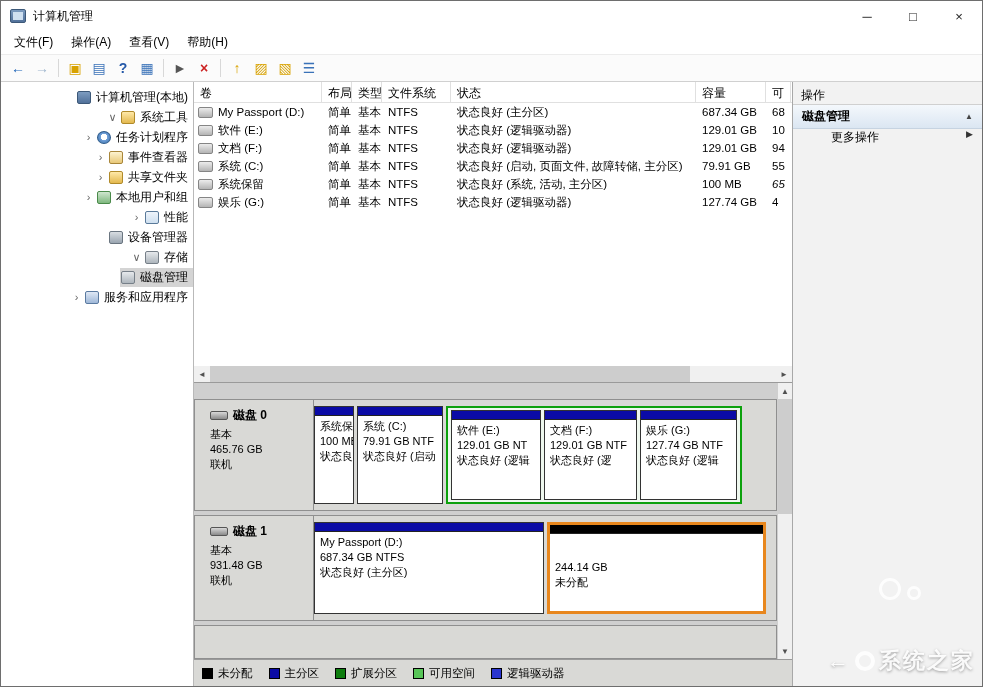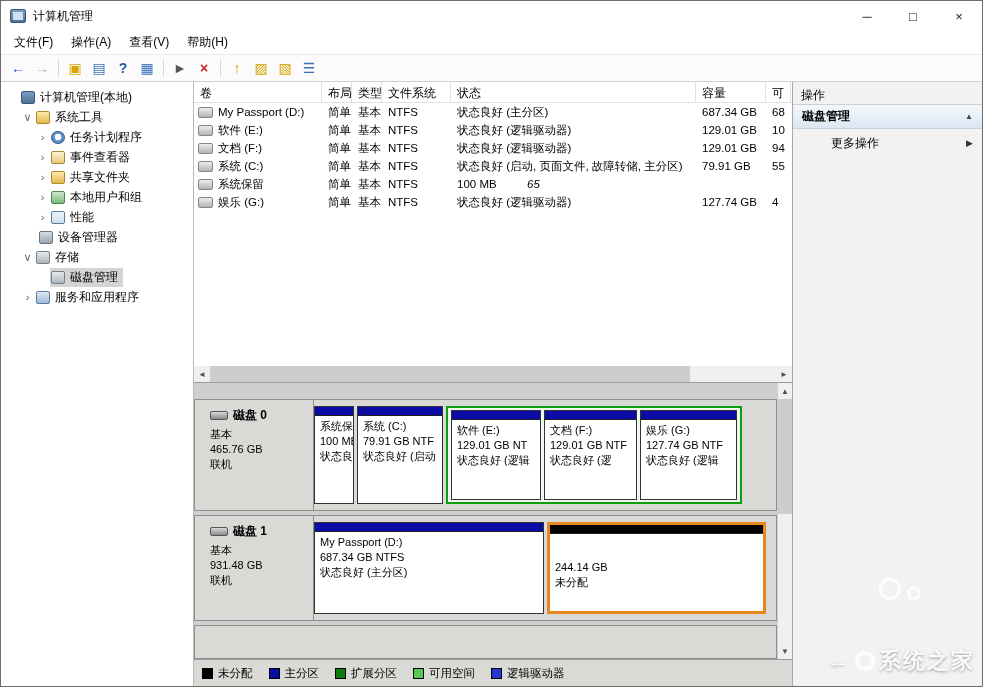--- a/index.html
+++ b/index.html
@@ -15,21 +15,21 @@
 .wbtn{width:46px;height:30px;display:flex;align-items:center;justify-content:center;font-size:13px;color:#222;}
 
 .menubar{position:absolute;top:30px;left:0;right:0;height:23px;display:flex;align-items:center;background:#fff;padding-left:4px;}
 .menu-item{padding:0 9px;height:100%;display:flex;align-items:center;}
 .toolbar{position:absolute;top:53px;left:0;right:0;height:28px;display:flex;align-items:center;background:#fbfbfb;border-top:1px solid #ececec;border-bottom:1px solid #d0d0d0;padding-left:6px;gap:2px;}
 .tb-icon{width:22px;height:22px;display:flex;align-items:center;justify-content:center;font-size:14px;font-weight:bold;}
 .tb-sep{width:1px;height:18px;background:#d8d8d8;margin:0 3px;}
 
 .main{position:absolute;top:81px;left:0;right:0;bottom:0;display:flex;}
 .tree{width:193px;border-right:1px solid #b9b9b9;background:#fff;padding-top:5px;overflow:hidden;flex:none;}
-.tree-item{height:20px;display:flex;align-items:center;white-space:nowrap;}
+.tree-item{height:20px;display:flex;align-items:center;white-space:nowrap;justify-content:flex-end;}
 .tree-arrow{width:15px;text-align:center;color:#666;font-size:11px;flex:none;}
 .tree-hl{display:flex;align-items:center;padding:1px 5px 1px 1px;}
 .tree-item.selected .tree-hl{background:#d4d4d4;}
 .ticon{width:14px;height:13px;flex:none;margin-right:5px;border-radius:2px;}
 .icon-computer{background:linear-gradient(#7d9cc0,#51719a);border:1px solid #3c5878;}
 .icon-system-tools{background:linear-gradient(#ffe9a8,#e3b84e);border:1px solid #b08a2a;}
 .icon-task-scheduler{background:radial-gradient(circle at 50% 45%,#fff 38%,#6f9fd8 40%,#3a6ea5);border:1px solid #2d5a8a;border-radius:50%;}
 .icon-event-viewer{background:linear-gradient(#fdf3d0,#e8c878);border:1px solid #a8863a;}
 .icon-shared-folders{background:linear-gradient(#ffe9a8,#e3b84e);border:1px solid #b08a2a;}
 .icon-local-users{background:linear-gradient(#cfe6cf,#7fb87f);border:1px solid #4a8a4a;}
@@ -78,21 +78,21 @@
 .vspace{flex:1;}
 
 .legend{position:absolute;left:0;right:0;bottom:0;height:27px;background:#d9d9d6;border-top:1px solid #9a9a9a;display:flex;align-items:center;padding-left:8px;gap:16px;}
 .leg-item{display:flex;align-items:center;gap:5px;font-size:11.5px;}
 .leg-sq{width:11px;height:11px;border:1px solid #000;flex:none;}
 
 .actions{flex:1;background:#f2f2f2;border-left:1px solid #a8a8a8;}
 .actions-title{height:23px;padding:5px 0 0 8px;border-bottom:1px solid #d0d0d0;}
 .actions-section{height:24px;display:flex;align-items:center;padding:0 9px;font-weight:bold;background:linear-gradient(#f4f8fc,#dbe6f2);border-bottom:1px solid #c6d3e1;cursor:default;}
 .actions-section .collapse{margin-left:auto;font-size:8px;color:#444;}
-.actions-more{height:28px;display:flex;align-items:center;padding:0 9px 0 38px;}
+.actions-more{height:28px;display:flex;padding:0 9px 0 38px;}
 .actions-more .arrow{margin-left:auto;font-size:9px;color:#333;}
 
 .watermark{position:absolute;right:3px;bottom:2px;width:225px;height:108px;pointer-events:none;color:rgba(255,255,255,.92);z-index:50;}
 .wm-ring{position:absolute;border:3px solid rgba(255,255,255,.85);border-radius:50%;}
 .wm-ring.r1{width:22px;height:22px;right:78px;top:2px;}
 .wm-ring.r2{width:14px;height:14px;right:58px;top:10px;}
 .wm-row{position:absolute;bottom:8px;right:4px;display:flex;align-items:center;gap:4px;font-size:22px;font-weight:bold;text-shadow:0 1px 3px rgba(0,0,0,.35);letter-spacing:2px;}
 .wm-ring.r3{position:static;width:20px;height:20px;border-width:4px;}
 </style>
 </head>
@@ -276,20 +276,21 @@
               <div class="vcell" style="width: 25px;">55</div>
             </div>
             <div class="vol-row">
               <div class="vcell first" style="width: 128px;">
                 <span class="vol-icon"></span>
                 <span>系统保留</span>
               </div>
               <div class="vcell" style="width: 30px;">简单</div>
               <div class="vcell" style="width: 30px;">基本</div>
               <div class="vcell" style="width: 69px;">NTFS</div>
+              <div class="vcell" style="width: 245px;">状态良好 (系统, 活动, 主分区)</div>
               <div class="vcell" style="width: 70px;">100 MB</div>
               <div class="vcell" style="width: 25px; font-style: italic;">65</div>
             </div>
             <div class="vol-row">
               <div class="vcell first" style="width: 128px;">
                 <span class="vol-icon"></span>
                 <span>娱乐 (G:)</span>
               </div>
               <div class="vcell" style="width: 30px;">简单</div>
               <div class="vcell" style="width: 30px;">基本</div>

